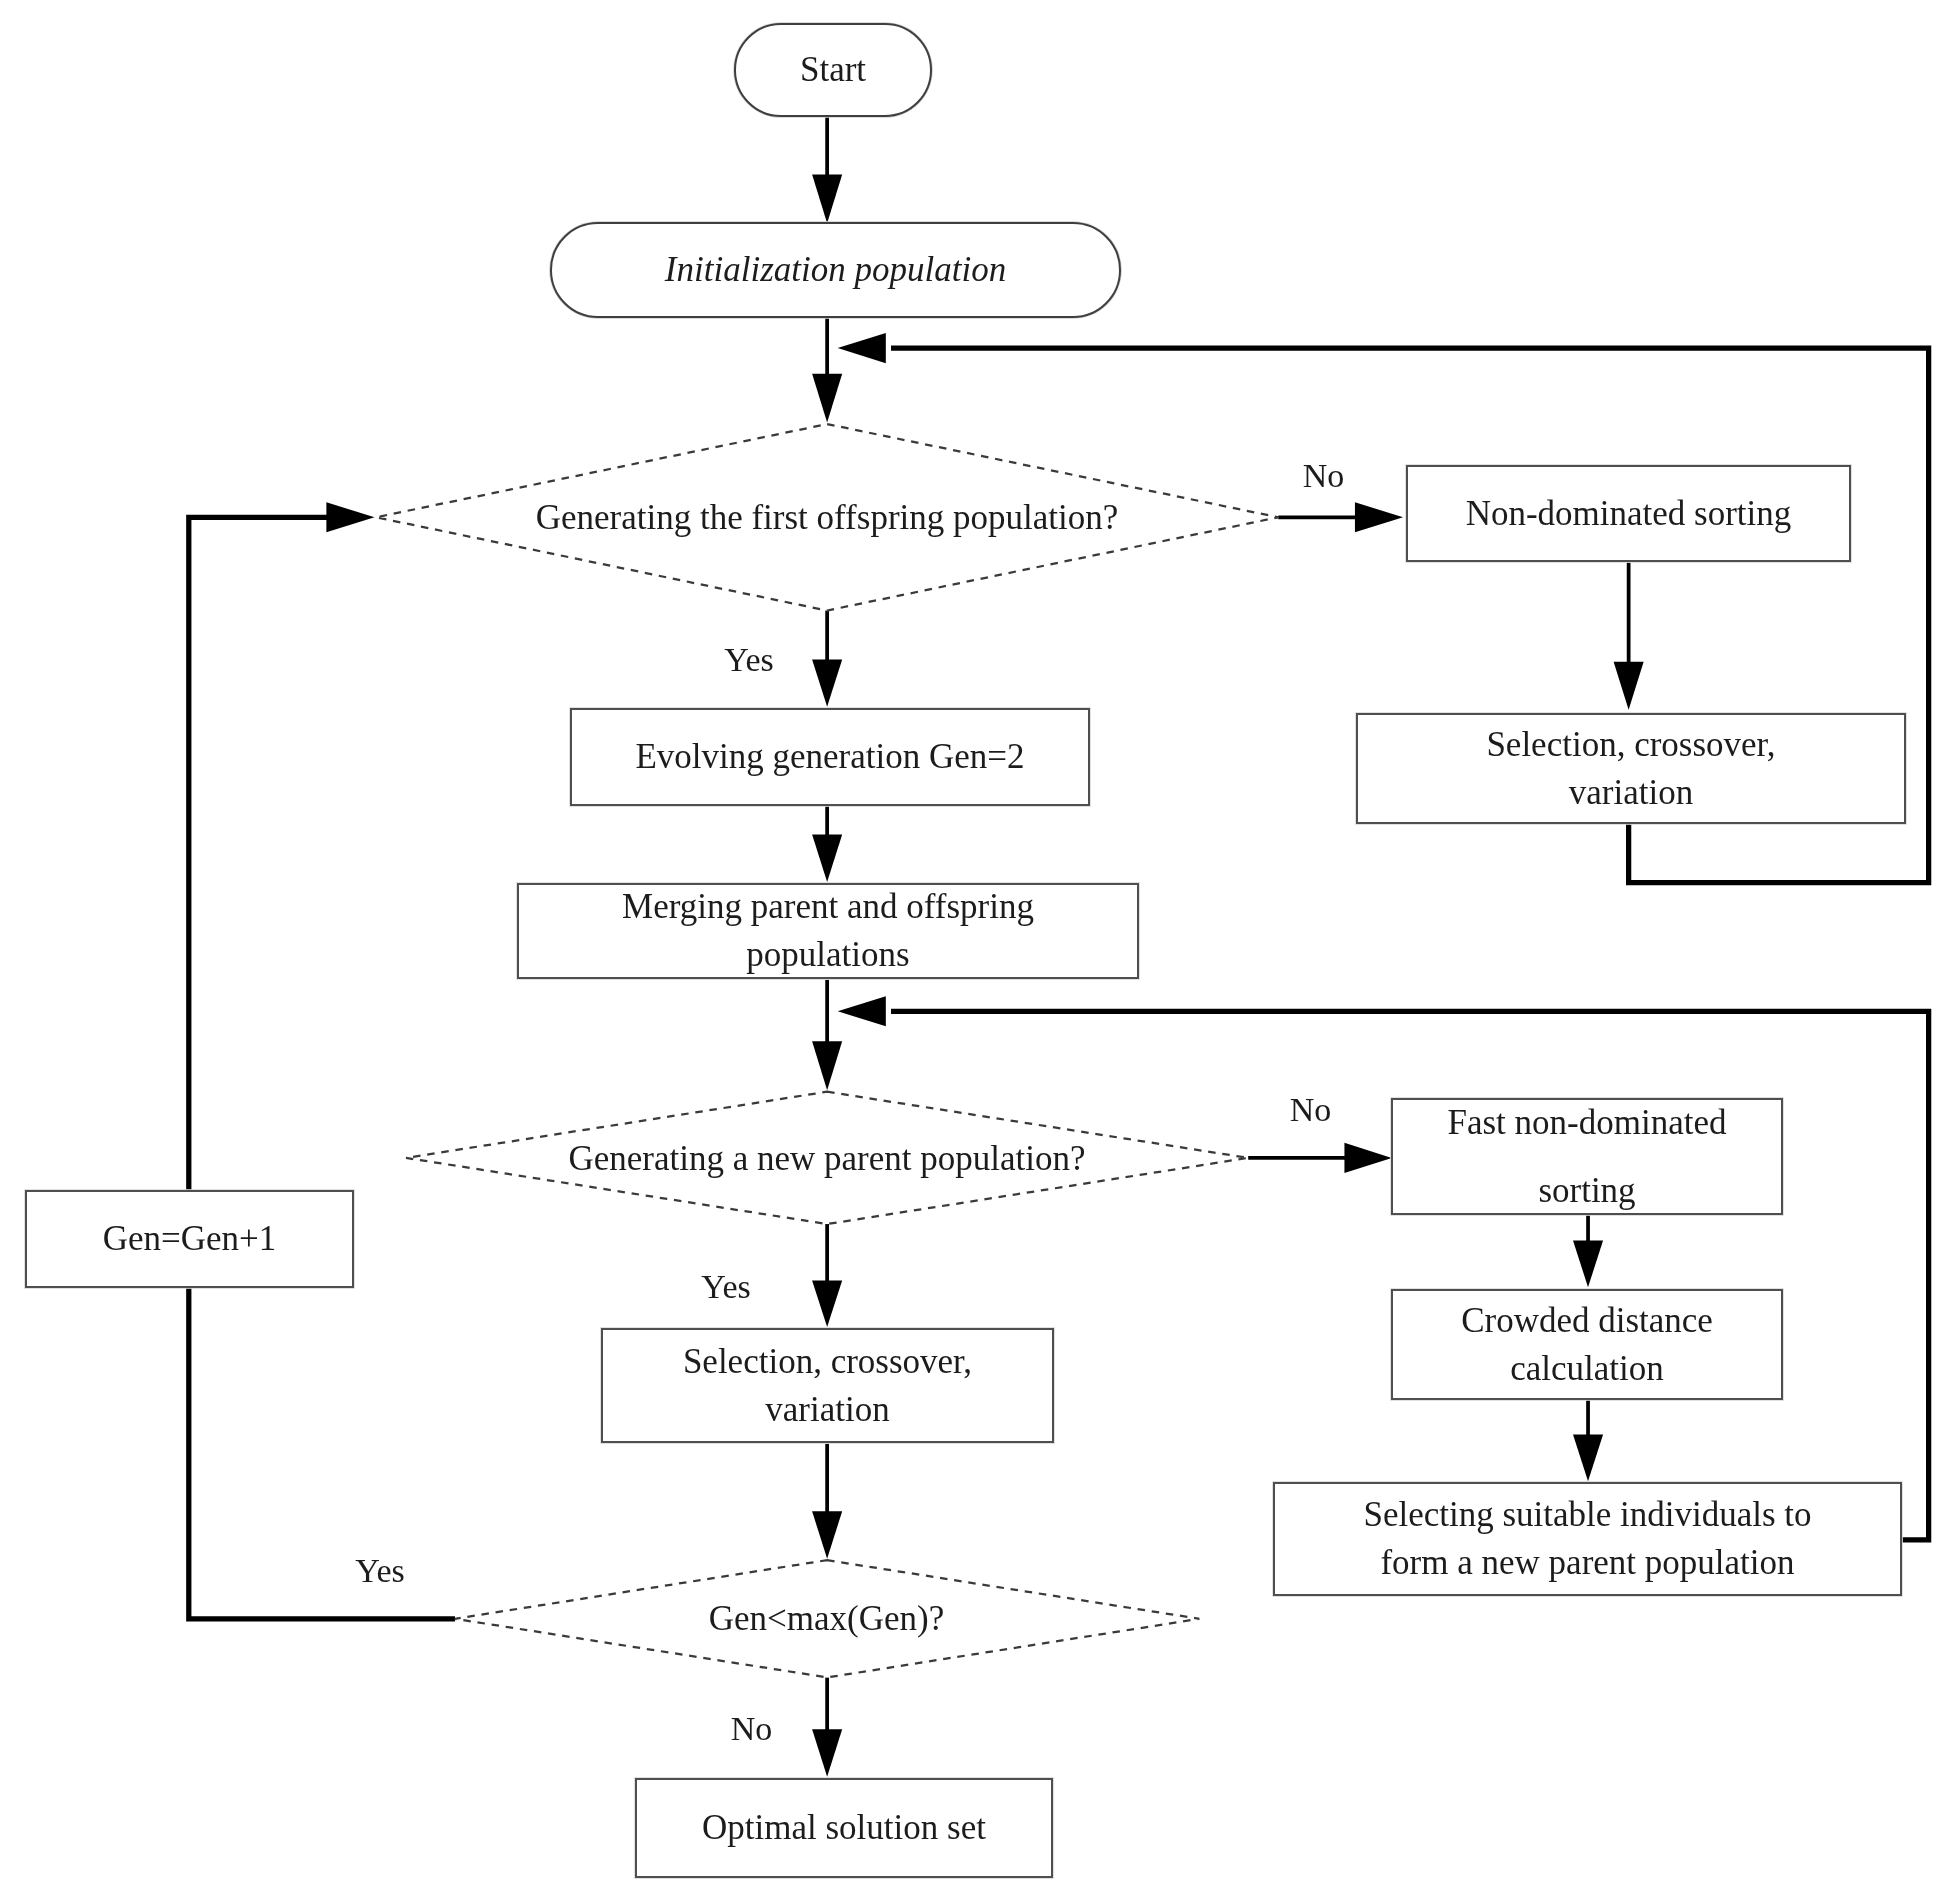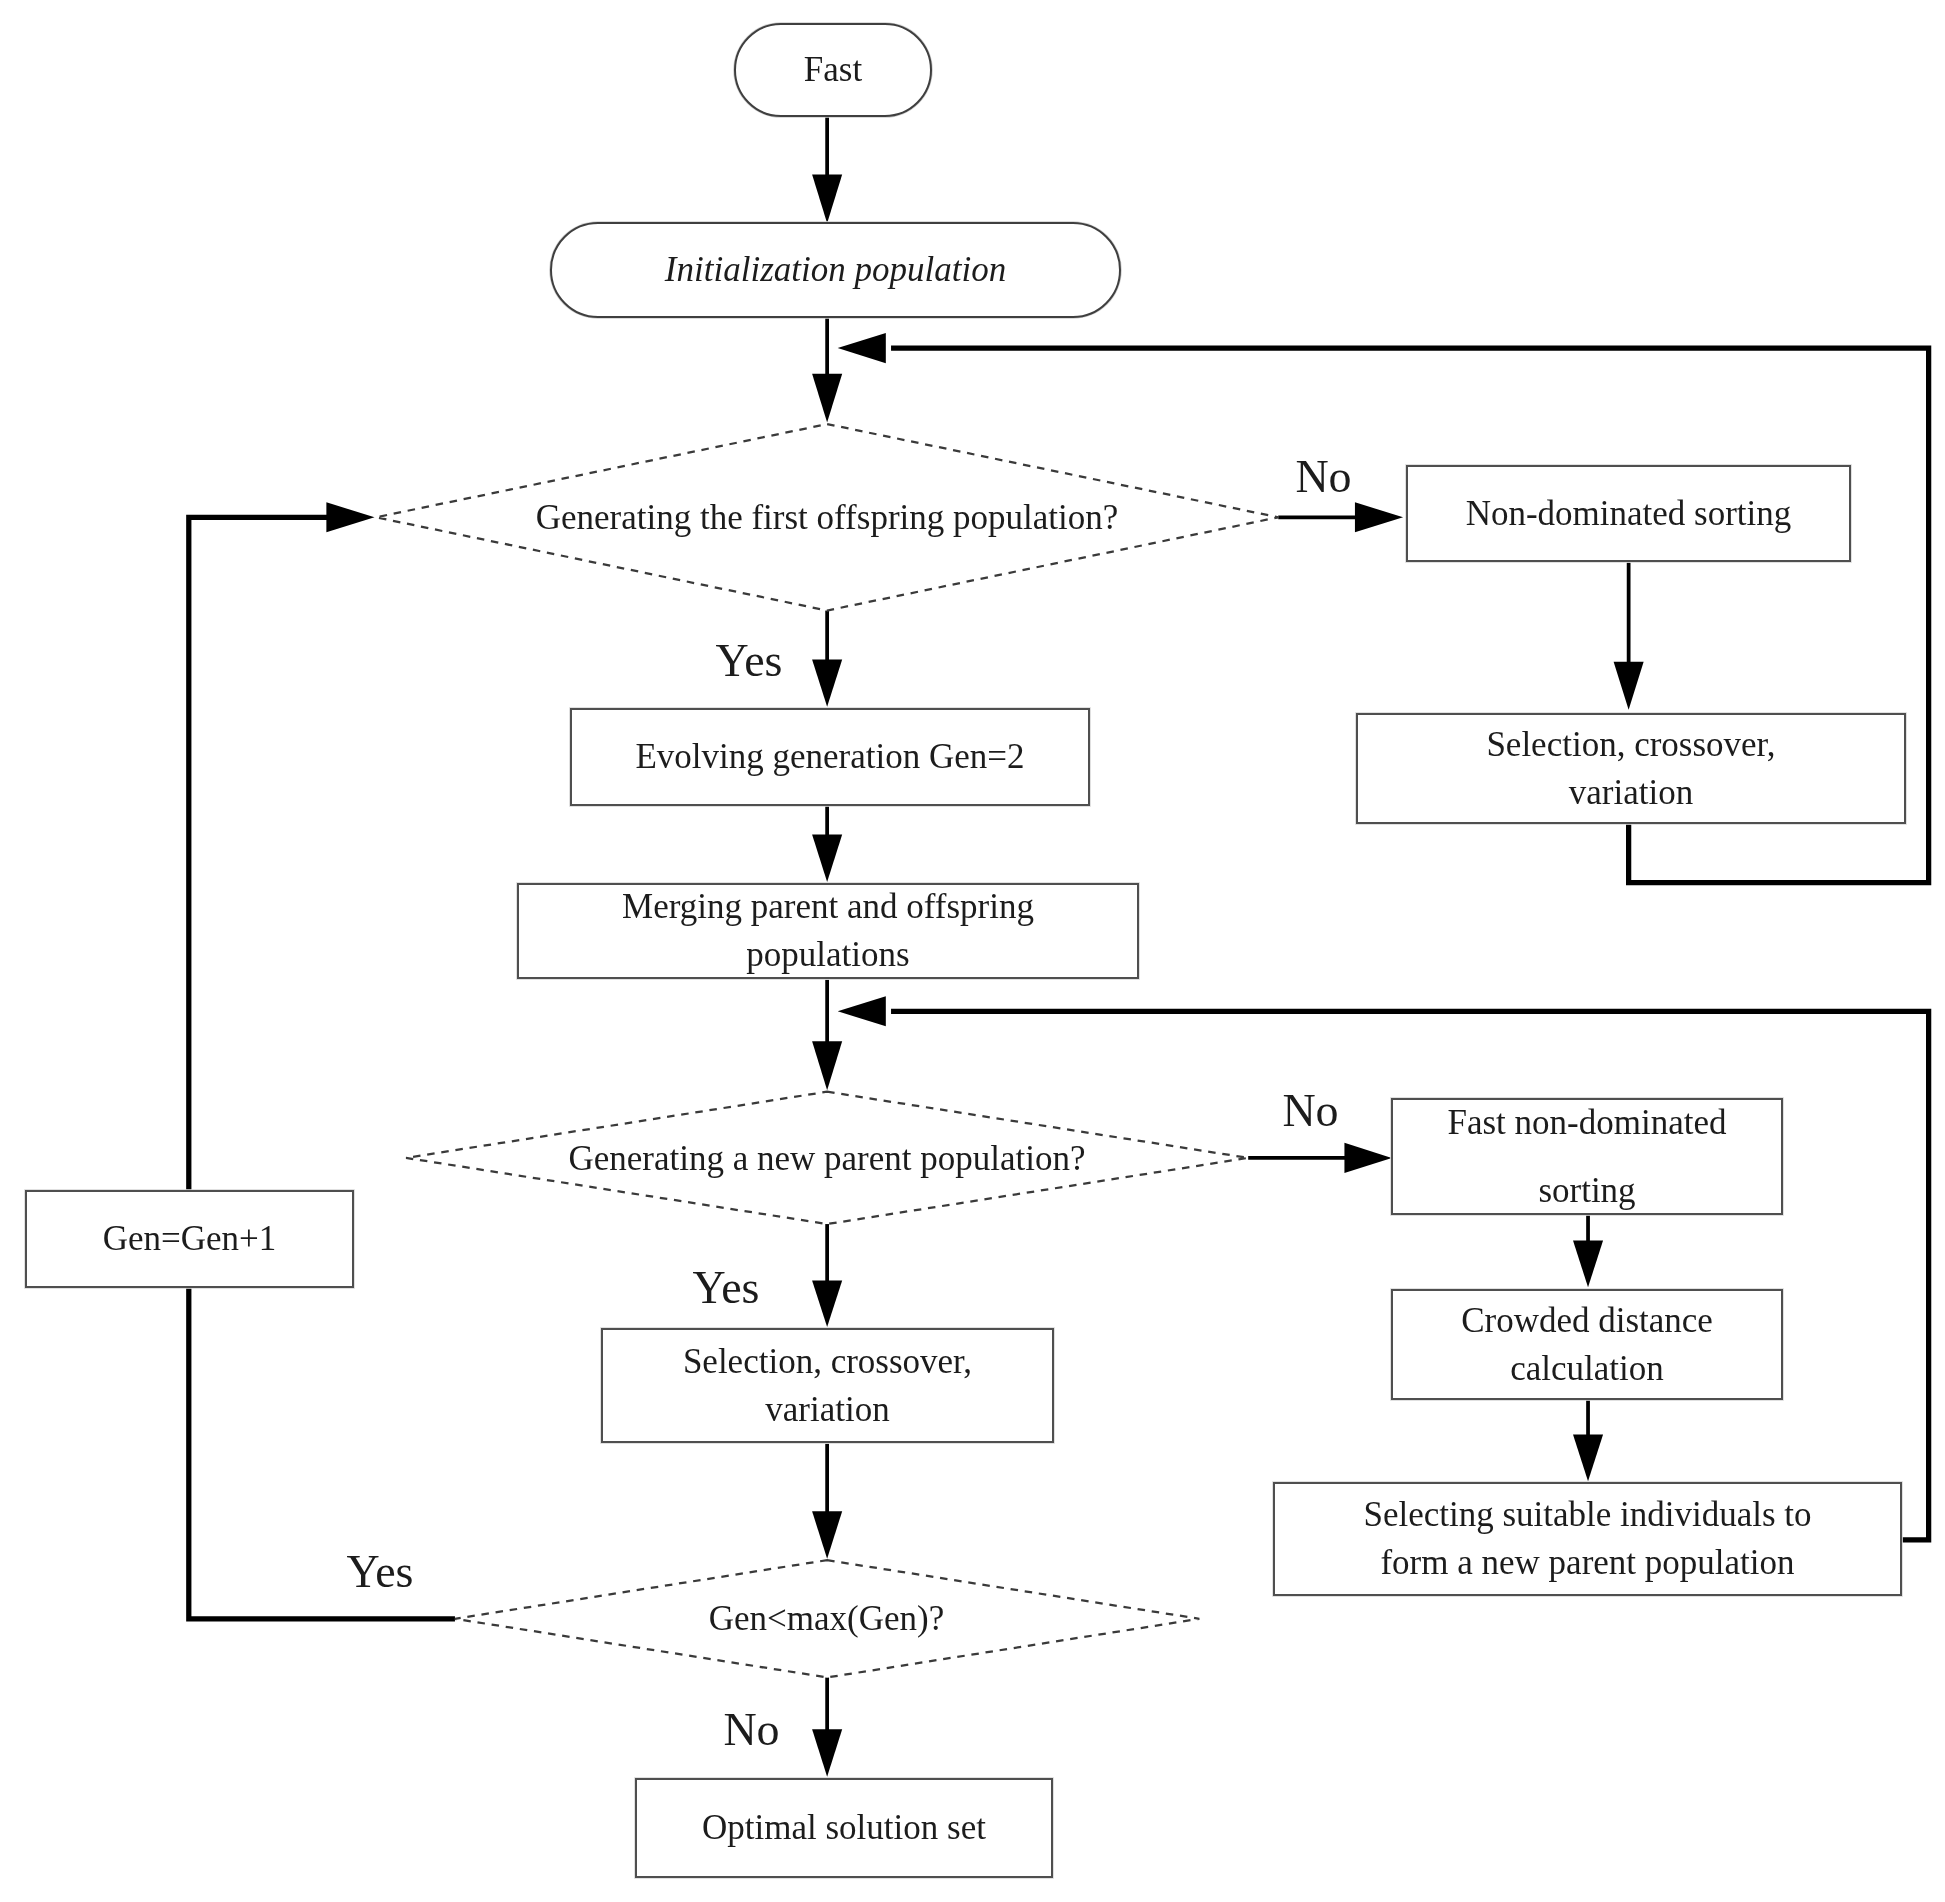--- a/index.html
+++ b/index.html
@@ -22,21 +22,21 @@
     box-sizing:border-box;
   }
   .rect{border:2.3px solid #4f4f4f;box-shadow:0 0 0 0.8px #d9d9d9;}
   .stadium{border:2.3px solid #3f3f3f;box-shadow:0 0 0 0.8px #cfcfcf;}
   .dtext{
     position:absolute;display:flex;align-items:center;justify-content:center;
     text-align:center;font-size:35px;line-height:45px;background:transparent;
   }
   .elabel{
     position:absolute;display:flex;align-items:center;justify-content:center;
-    font-size:46px;background:#ffffff;padding:0 4.5px;
+    font-size:34px;background:#ffffff;padding:0 4.5px;
   }
   .ln{display:block;}
 </style>
 </head>
 <body>
 
 <div class="canvas">
 
   <svg class="wires" viewBox="0 0 2588 2531">
 
@@ -98,21 +98,21 @@
     </g>
 
     <g fill="#ffffff" stroke="#3a3a3a" stroke-width="3" stroke-dasharray="10 9">
       <polygon points="1100,564 1700,688 1100,812 500,688"></polygon>
       <polygon points="1100,1452 1660,1540 1100,1628 540,1540"></polygon>
       <polygon points="1100,2075 1595,2153 1100,2231 605,2153"></polygon>
     </g>
   </svg>
 
   <div class="node stadium" style="left:734px;top:22.6px;width:198px;height:94px;border-radius:47px;">
-    <span class="ln">Fast</span>
+    <span class="ln">Start</span>
   </div>
 
   <div class="node stadium" style="left:550px;top:222px;width:571px;height:96px;border-radius:48px;font-style:italic;">
     <span class="ln">Initialization population</span>
   </div>
 
   <div class="node rect" style="left:1406px;top:465px;width:445px;height:97px;">
     <span class="ln">Non-dominated sorting</span>
   </div>
 

